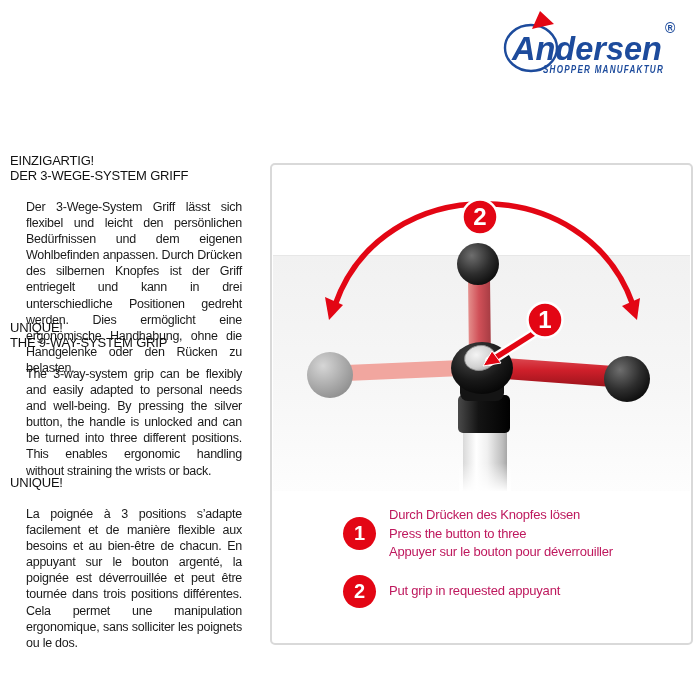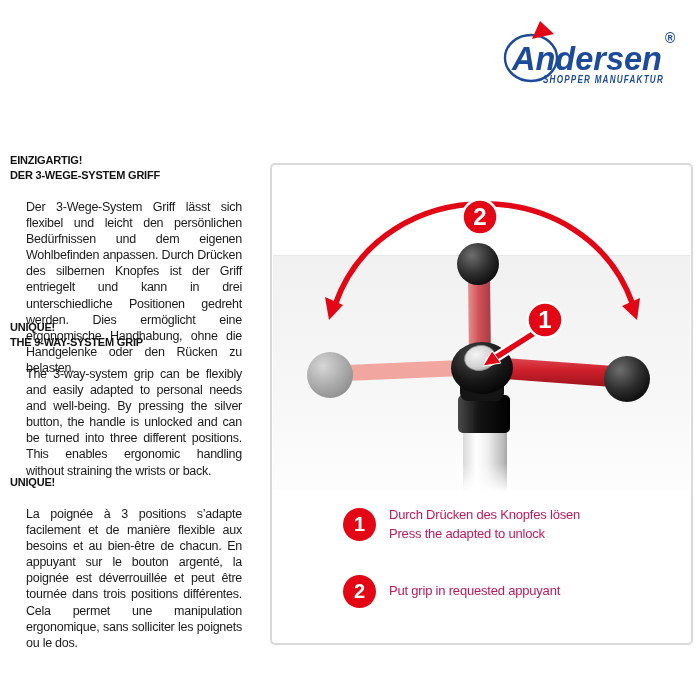--- a/index.html
+++ b/index.html
@@ -2,25 +2,25 @@
 <html><head>
 <meta charset="utf-8">
 <style>
   html,body{margin:0;padding:0;}
   body{
     width:700px;height:700px;position:relative;background:#ffffff;
     font-family:"Liberation Sans",sans-serif;color:#191919;overflow:hidden;
   }
   .page{position:absolute;inset:0;}
   
-  .logo{position:absolute;left:503px;top:16px;width:192px;height:74px;}
+  .logo{position:absolute;left:503px;top:6px;width:192px;height:74px;}
   
   .txt{position:absolute;left:10px;width:248px;}
   .txt h2{
-    margin:0 0 5px 0;font-size:11px;line-height:15px;font-weight:bold;
+    margin:0 0 5px 0;font-size:13px;line-height:15px;font-weight:normal;
     letter-spacing:-0.2px;color:#111;
   }
   .txt p{
     margin:16px;font-size:12.5px;line-height:16.1px;text-align:justify;
     letter-spacing:-0.25px;color:#1a1a1a;
   }
   
   .panel{
     position:absolute;left:270px;top:163px;width:423px;height:482px;
     border:2px solid #d9d9d9;border-radius:5px;background:#fff;box-sizing:border-box;
@@ -151,21 +151,22 @@
       <line x1="264" y1="167" x2="218" y2="196" stroke="#e30614" stroke-width="5.5"></line>
       <polygon points="211,201 220,186 229,198" fill="#e30614" stroke="#ffffff" stroke-width="1"></polygon>
       <circle cx="273" cy="155" r="17.5" fill="#e30614" stroke="#ffffff" stroke-width="2.5"></circle>
       <text x="273" y="163" text-anchor="middle" font-size="24" font-weight="bold" fill="#ffffff">1</text>
     </svg>
 
     <div class="step" style="top:341px">
       <div class="badge">1</div>
       <div class="lines">
         <div>Durch Drücken des Knopfes lösen</div>
-        <div>Press the adapted to unlock</div>
+        <div>Press the button to three</div>
+        <div>Appuyer sur le bouton pour déverrouiller</div>
       </div>
     </div>
 
     <div class="step" style="top:410px">
       <div class="badge">2</div>
       <div class="lines">
         <div>Put grip in requested appuyant</div>
       </div>
     </div>
 

